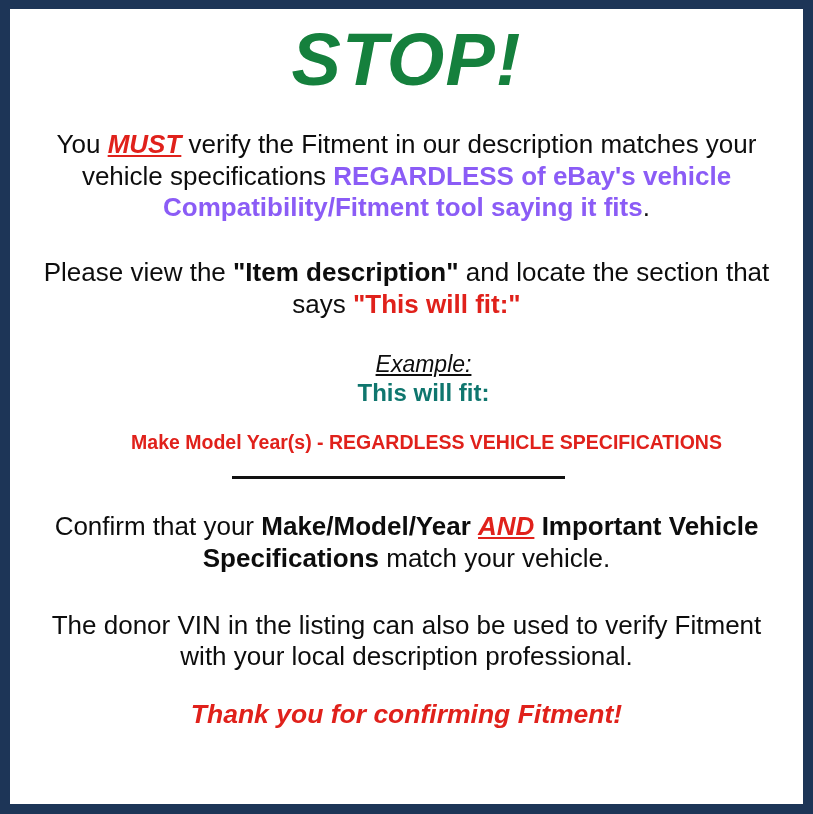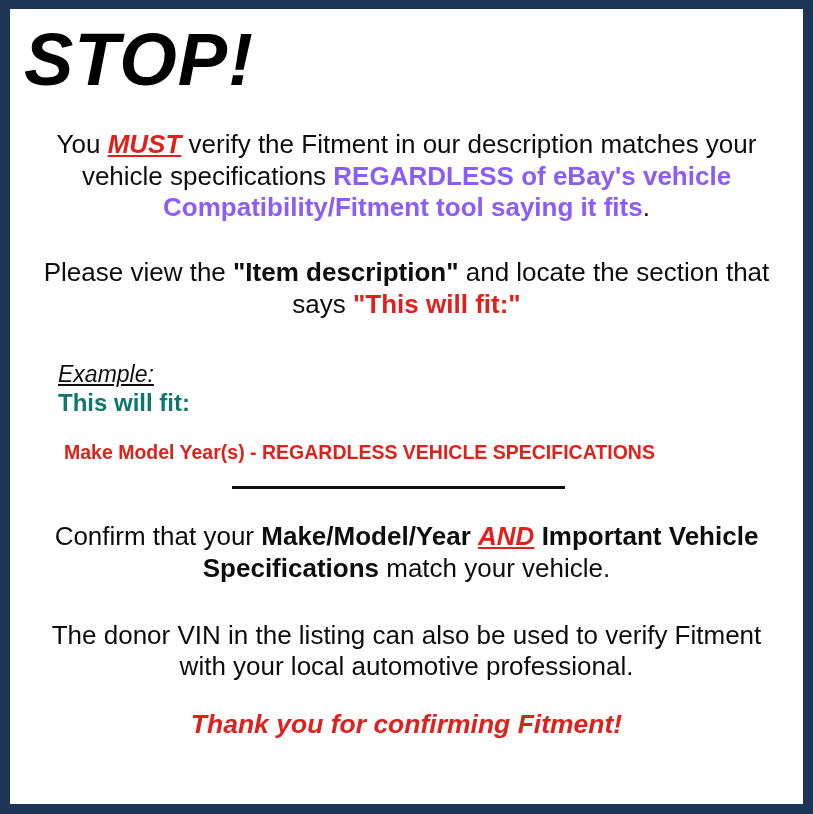--- a/index.html
+++ b/index.html
@@ -27,21 +27,22 @@
     width: 100%;
     height: 100%;
     background: #ffffff;
     position: relative;
     padding: 0 14px;
     overflow: hidden;
   }
   .i          { font-style: italic; }
 
   #stop-title {
-    color: #000000;
+    text-align: center;
+    color: #15803d;
     font-weight: bold;
     font-style: italic;
     font-size: 74px;
     line-height: 1.0;
     letter-spacing: 1px;
     margin: 14px 0 0 0;
     padding: 0;
   }
 
   #subtitle {
@@ -85,23 +86,23 @@
   .em-red-nound {
     color: #e0211b;
     font-weight: bold;
   }
   .em-black {
     color: #0d0d0d;
     font-weight: bold;
   }
 
   #example-block {
-    margin-top: 40px;
+    margin-top: 30px;
     padding-left: 34px;
-    text-align: left;
+    text-align: center;
   }
 
   #example-label {
     color: #0d0d0d;
     font-size: 23px;
     font-style: italic;
     text-decoration: underline;
     text-underline-offset: 2px;
     line-height: 1.15;
     margin: 0;
@@ -163,18 +164,18 @@
       <div id="example-fit">This will fit:</div>
       <div id="example-spec">Make Model Year(s) - REGARDLESS VEHICLE SPECIFICATIONS</div>
     </div>
 
     <div id="divider-wrap">
       <div id="divider-line"></div>
     </div>
 
     <p class="para" id="para-confirm"><span>Confirm that your </span><span class="em-black">Make/Model/Year</span><span> </span><span class="em-red">AND</span><span> </span><span class="em-black">Important Vehicle Specifications</span><span> match your vehicle.</span></p>
 
-    <p class="para" id="para-vin">The donor VIN in the listing can also be used to verify Fitment with your local automotive professional.</p>
+    <p class="para" id="para-vin">The donor VIN in the listing can also be used to verify Fitment with your local description professional.</p>
 
     <p id="thanks">Thank you for confirming Fitment!</p>
 
   </div>
 </div>
 
 </body></html>

